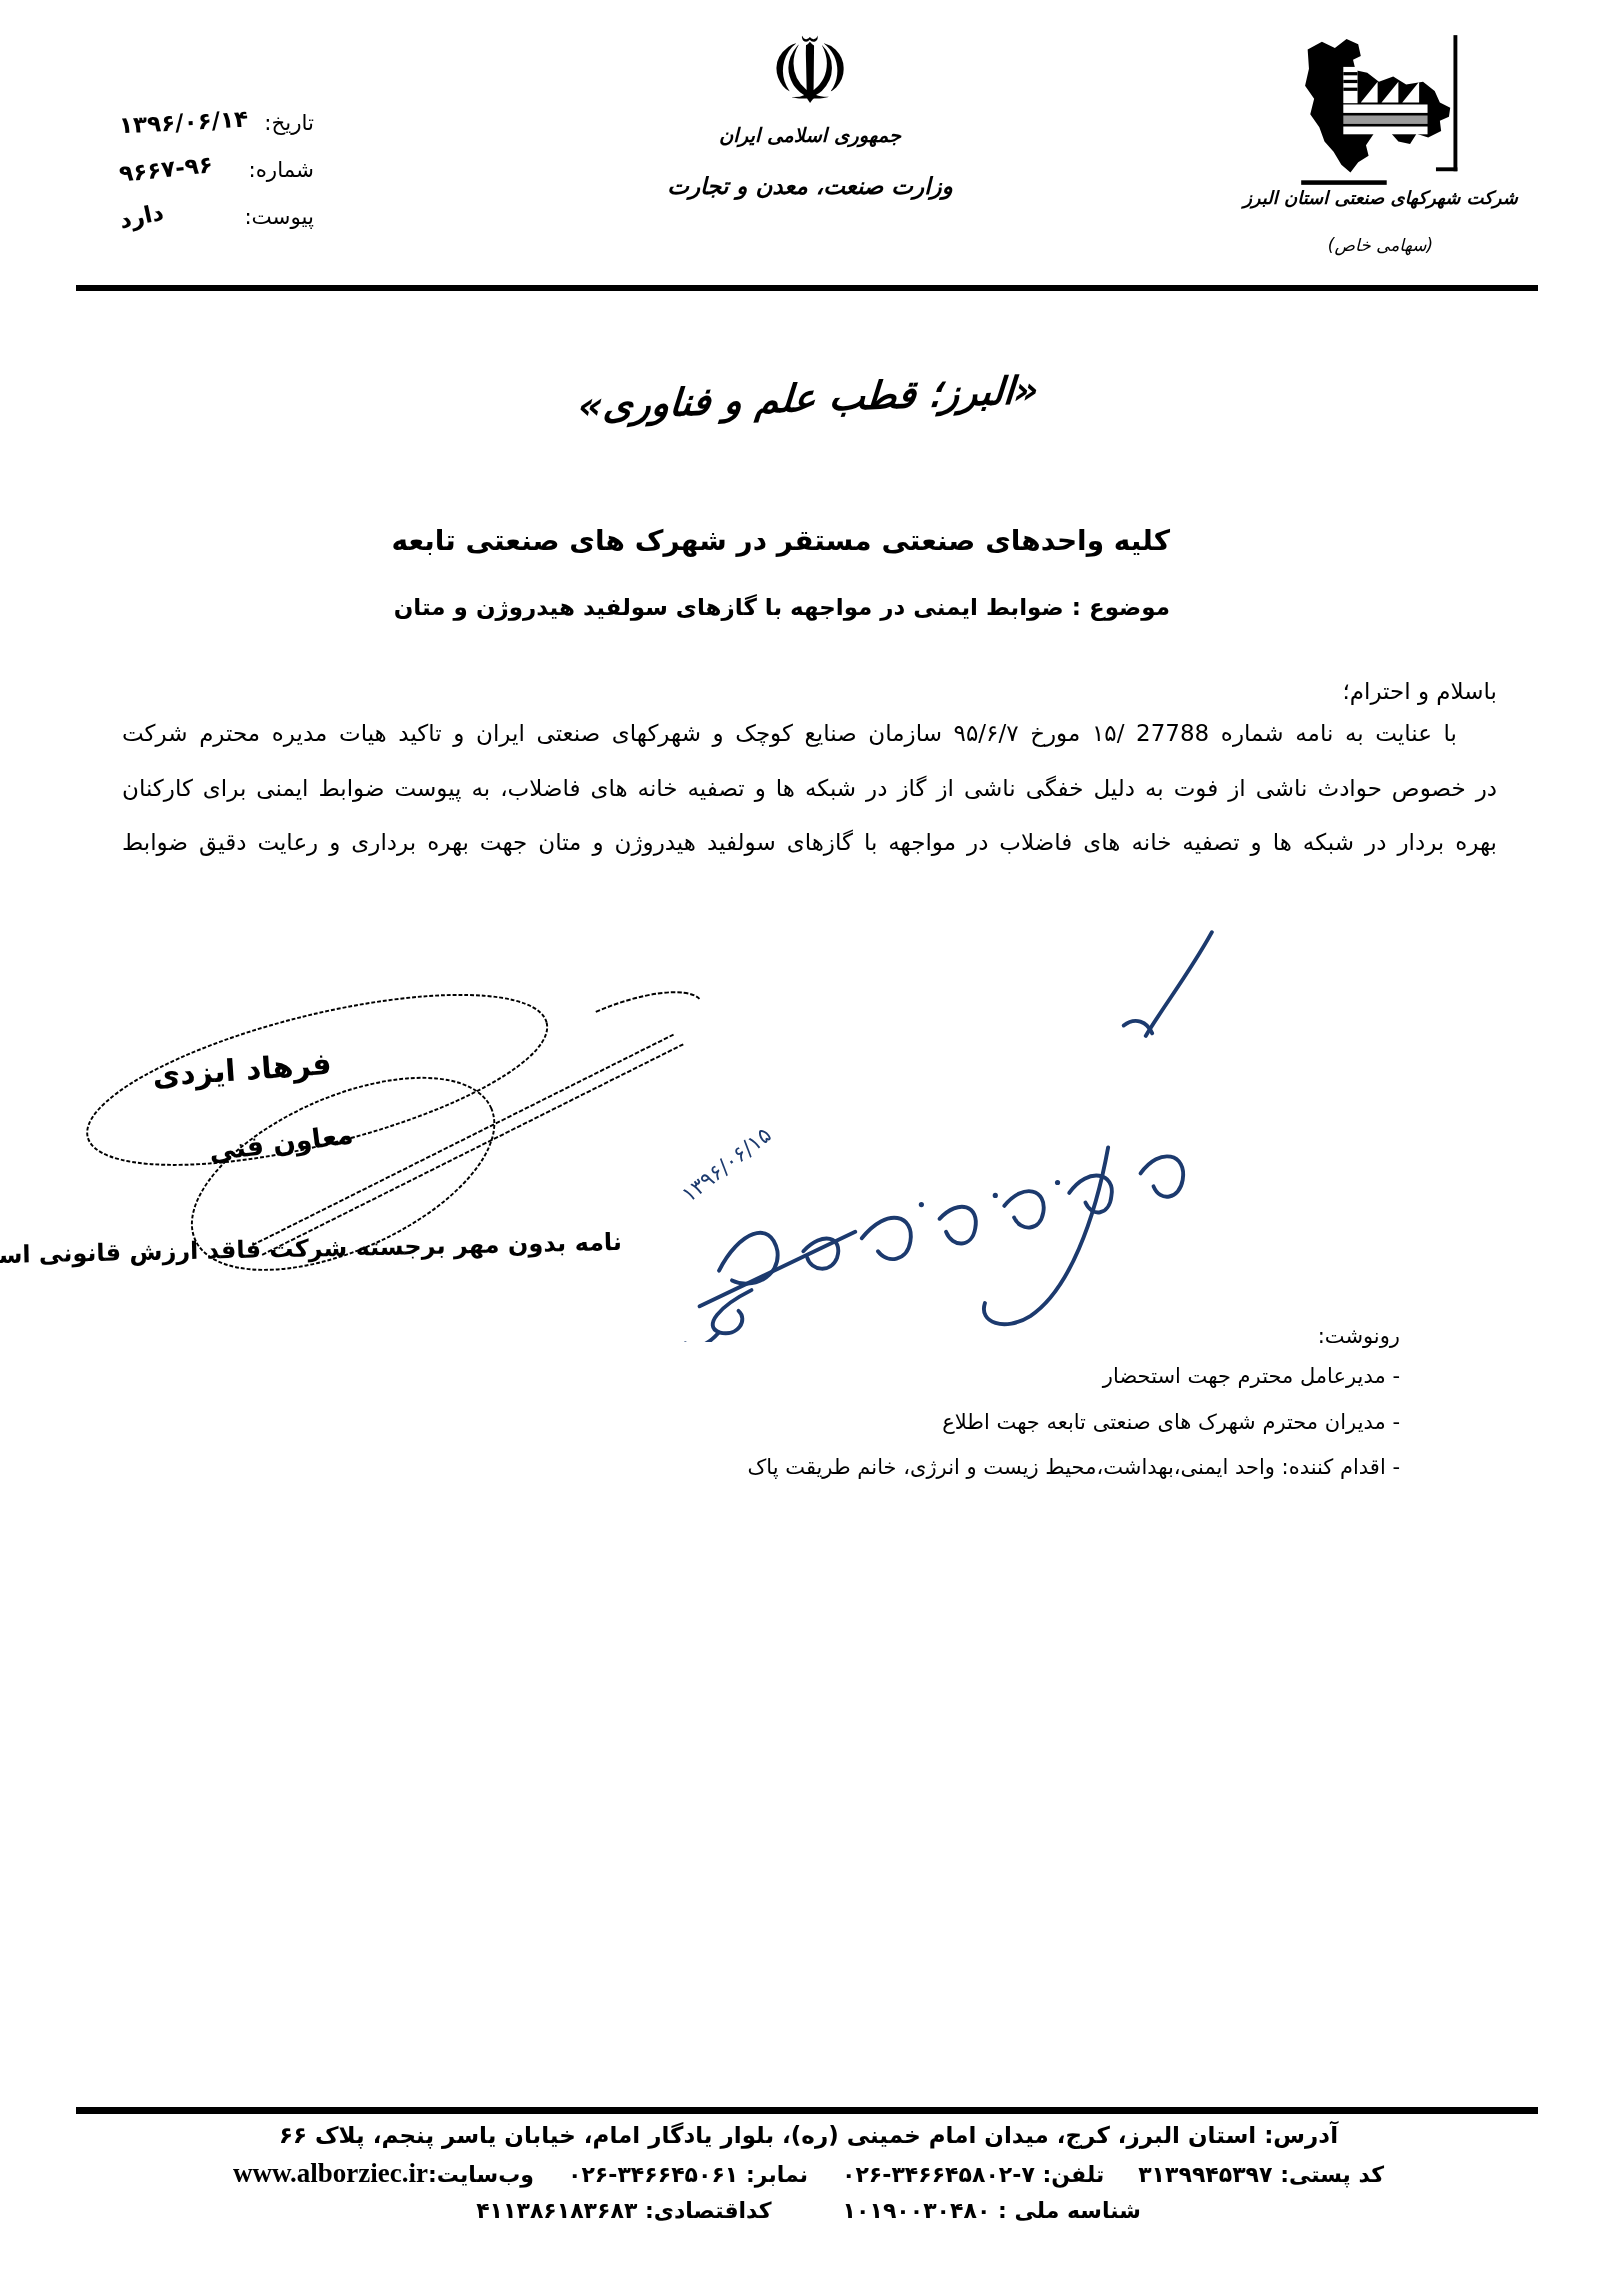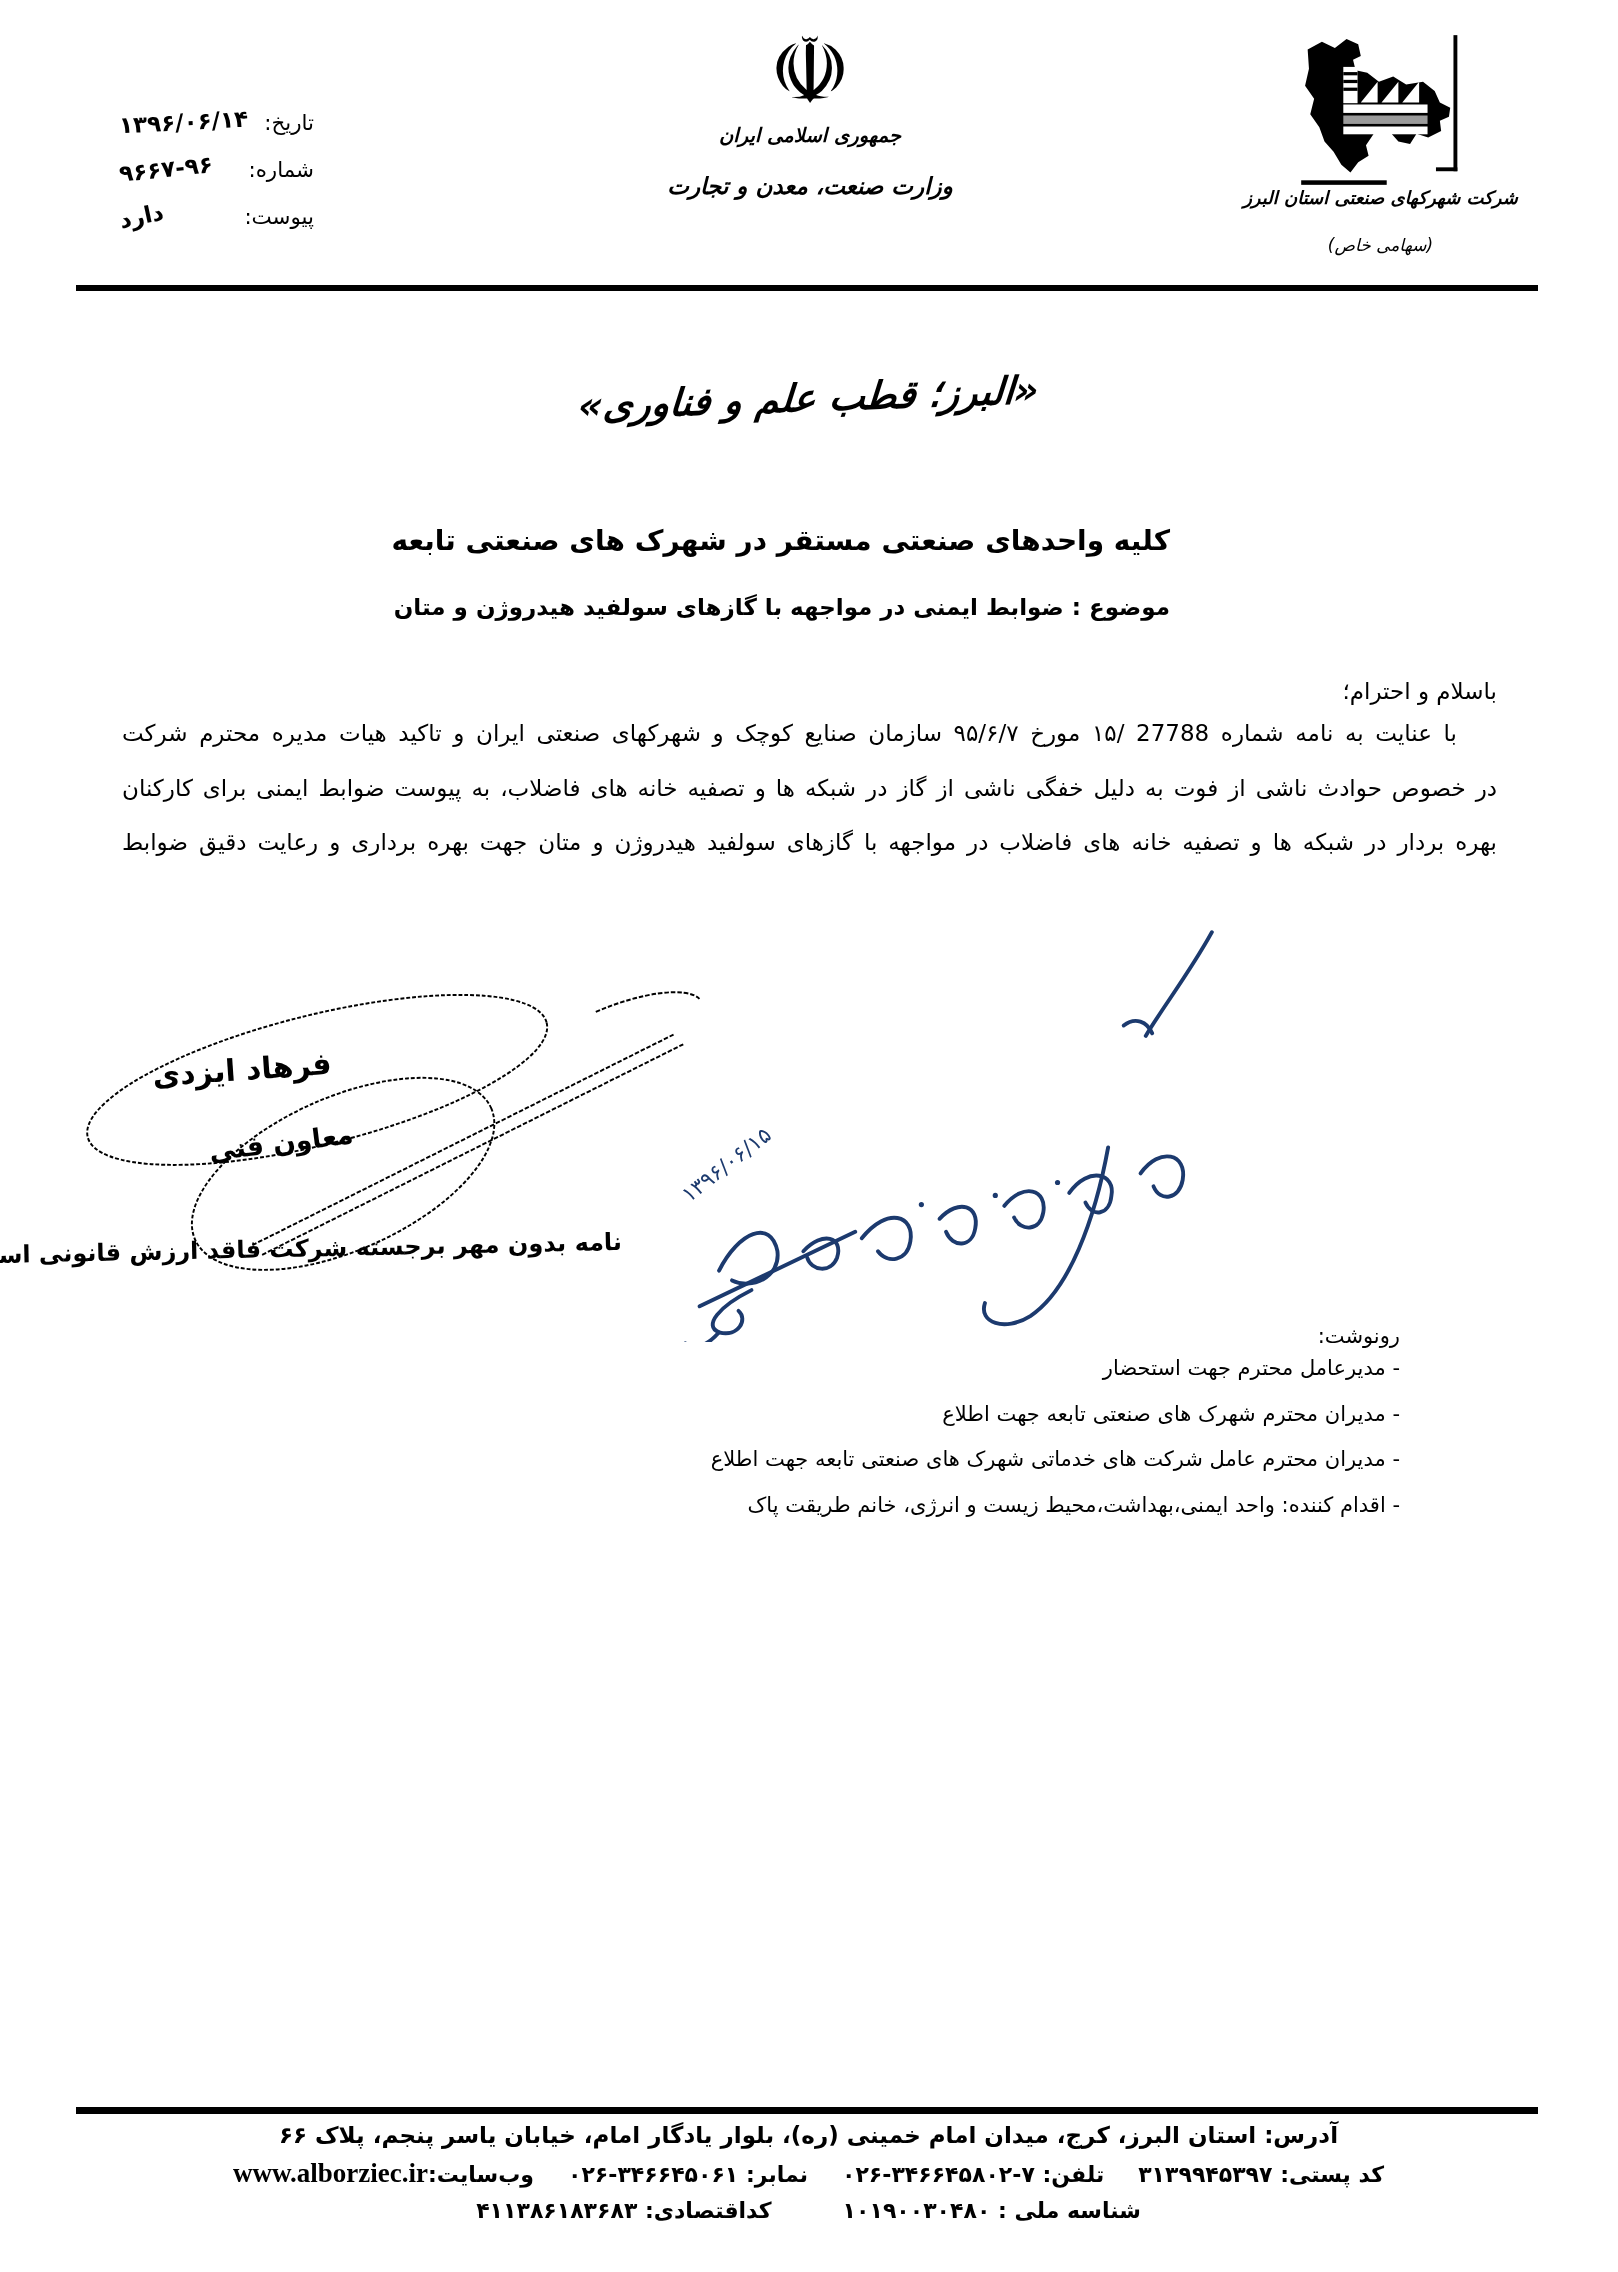--- a/index.html
+++ b/index.html
@@ -93,21 +93,21 @@
   .hand-date{
     position:absolute;left:693px;top:1182px;
     color:#1c3a6e;font-size:21.4px;letter-spacing:1.9px;
     transform:rotate(-38deg);transform-origin:left bottom;
   }
   
   .cc{
     position:absolute;right:218px;top:1324px;text-align:right;
     font-size:21px;
   }
-  .cc-title{margin-bottom:6px;}
+  .cc-title{margin-bottom:14px;}
   .cc-item{margin-bottom:17px;line-height:28.5px;}
   
   .footer{
     position:absolute;left:0;top:2122px;width:100%;
     text-align:center;font-weight:bold;
   }
   .f-row1{font-size:23px;}
   .f-row2{
     margin-top:10.4px;display:flex;justify-content:center;align-items:baseline;
     gap:34px;font-size:22px;
@@ -224,21 +224,20 @@
       <circle cx="546" cy="414" r="4"></circle>
       <circle cx="642" cy="394" r="4"></circle>
     </g>
   </svg>
   <div class="hand-date">۱۳۹۶/۰۶/۱۵</div>
 
   <div class="cc">
     <div class="cc-title">رونوشت:</div>
     <div class="cc-item">- مدیرعامل محترم جهت استحضار</div>
     <div class="cc-item">- مدیران محترم شهرک های صنعتی تابعه جهت اطلاع</div>
-    <div class="cc-item">- مدیران محترم عامل شرکت های خدماتی شهرک های صنعتی تابعه جهت اطلاع</div>
     <div class="cc-item">- اقدام کننده: واحد ایمنی،بهداشت،محیط زیست و انرژی، خانم طریقت پاک</div>
   </div>
 
   <div class="rule rule-bottom"></div>
 
   <div class="footer">
     <div class="f-row1">آدرس: استان البرز، کرج، میدان امام خمینی (ره)، بلوار یادگار امام، خیابان یاسر پنجم، پلاک ۶۶</div>
     <div class="f-row2">
       <span class="f-group">
         <span>کد پستی:</span>

